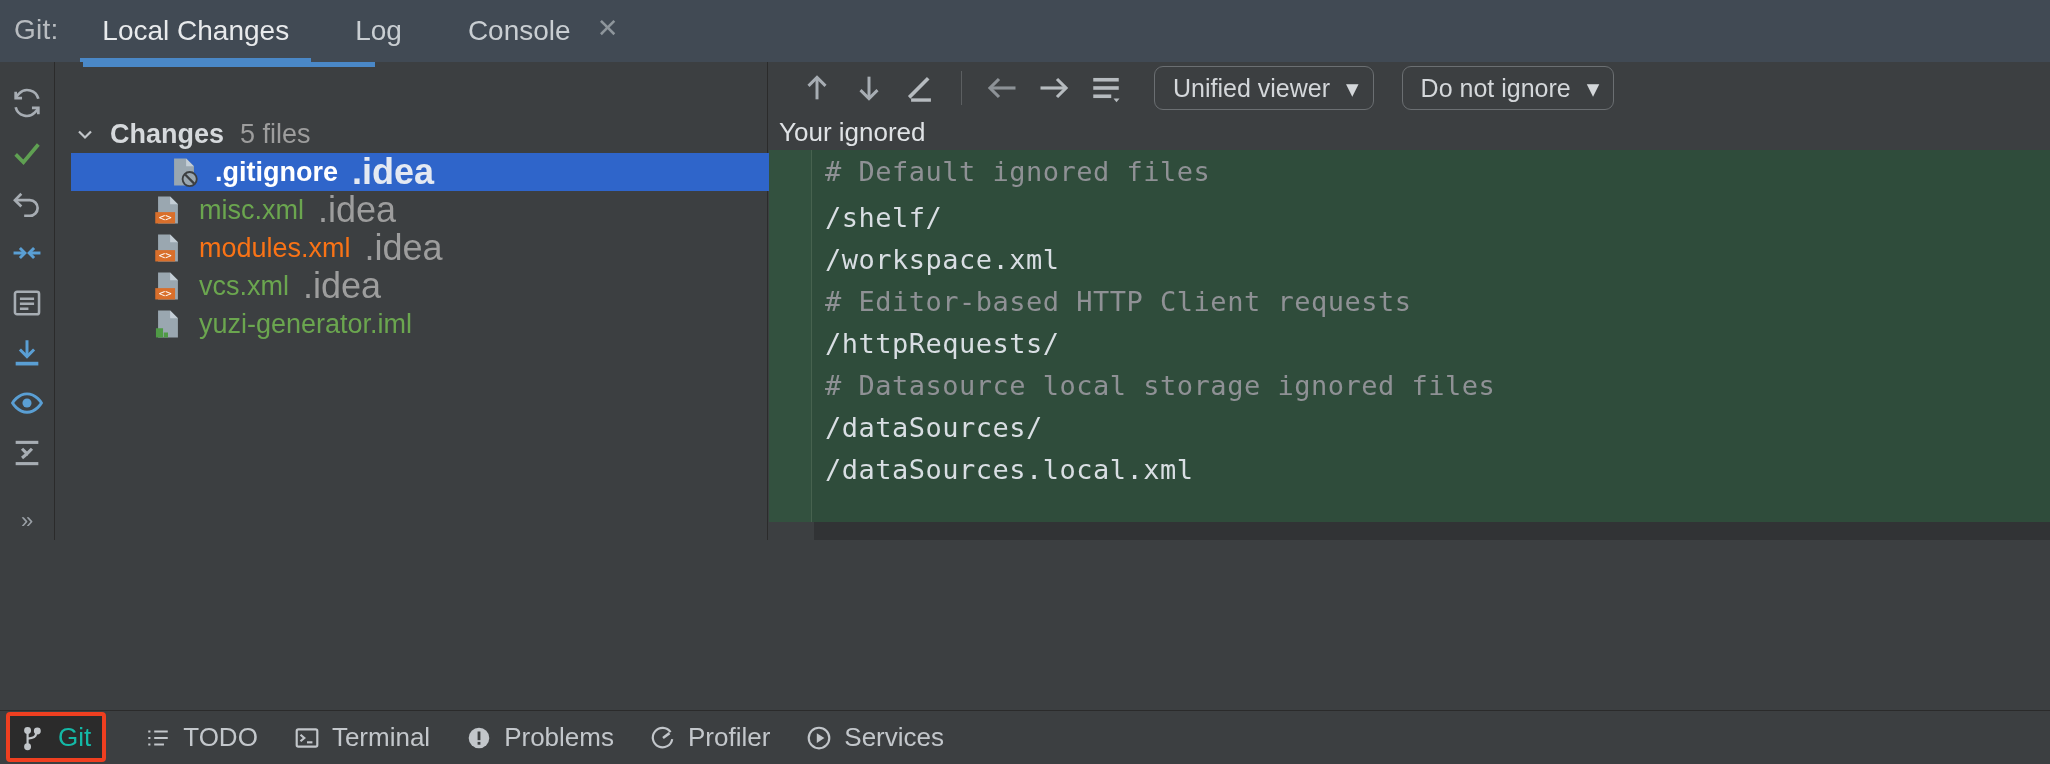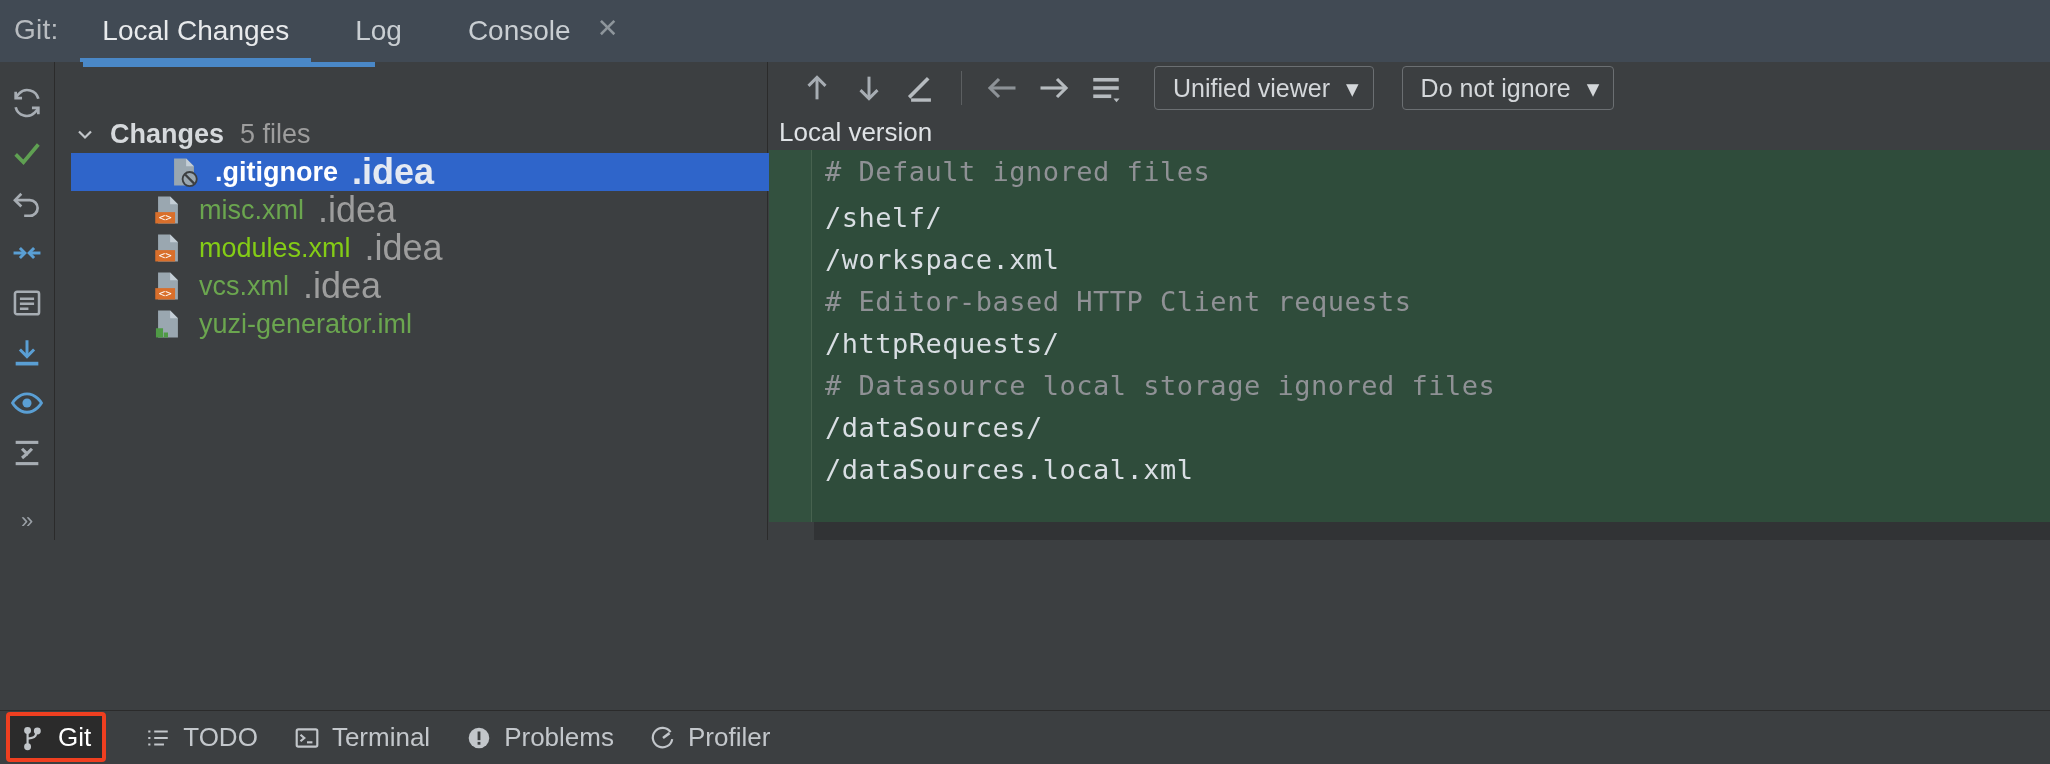--- a/index.html
+++ b/index.html
@@ -109,21 +109,21 @@
   }
   .tb-btn {
     width: 52px; height: 46px;
     display: flex; align-items: center; justify-content: center;
   }
   .tb-sep {
     width: 1px; height: 34px; background: #5c5f61; margin: 0 14px;
   }
   .combo {
     height: 44px;
-    border: 1px solid #6b6f72; border-radius: 4px;
+    border: 1px solid #6b6f72; border-radius: 9px;
     background: #3c3f41;
     display: flex; align-items: center;
     padding: 0 14px 0 18px;
     color: #d4d7da; font-size: 25px;
     white-space: nowrap;
   }
   .combo .caret { margin-left: 16px; }
 
   
   #diffpane {
@@ -189,21 +189,21 @@
     position: relative; display: flex; align-items: center;
     height: 54px; margin-left: 6px;
   }
   #sb-git-highlight {
     position: absolute; left: 0px; top: 1px;
     width: 100px; height: 50px;
     border: 4px solid #ef3f20; border-radius: 4px;
     background: #2b2b2b;
     pointer-events: none;
   }
-  #sb-git-wrap .sb-item { position: relative; z-index: 2; color: #ffffff; padding: 0 14px; border-radius: 26px; }
+  #sb-git-wrap .sb-item { position: relative; z-index: 2; color: #14b8a6; padding: 0 14px; border-radius: 26px; }
 </style>
 </head>
 <body>
 
 <div id="app">
 
   <div id="tabbar">
     <div id="tabbar-inner">
       <span class="git-label">Git:</span>
       <div class="tab active">
@@ -327,21 +327,21 @@
 
     <div class="tree-row" style="top:167px;">
       <span class="file-icon">
         <svg width="34" height="34" viewBox="0 0 24 24">
           <path d="M5 2.5h8.5L19 8v13.5H5z" fill="#9aa7b0"></path>
           <path d="M13.5 2.5V8H19z" fill="#c4ced6"></path>
           <rect x="3" y="13.5" width="14" height="8" fill="#d96f2b"></rect>
           <text x="10" y="20" font-family="DejaVu Sans Mono, monospace" font-size="7.5" fill="#ffffff" text-anchor="middle">&lt;&gt;</text>
         </svg>
       </span>
-      <span class="file-name" style="color:#84cc16;">modules.xml</span>
+      <span class="file-name" style="color:#f97316;">modules.xml</span>
       <span class="file-path">.idea</span>
     </div>
 
     <div class="tree-row" style="top:205px;">
       <span class="file-icon">
         <svg width="34" height="34" viewBox="0 0 24 24">
           <path d="M5 2.5h8.5L19 8v13.5H5z" fill="#9aa7b0"></path>
           <path d="M13.5 2.5V8H19z" fill="#c4ced6"></path>
           <rect x="3" y="13.5" width="14" height="8" fill="#d96f2b"></rect>
           <text x="10" y="20" font-family="DejaVu Sans Mono, monospace" font-size="7.5" fill="#ffffff" text-anchor="middle">&lt;&gt;</text>
@@ -423,21 +423,21 @@
     <div style="width:28px;"></div>
 
     <div class="combo">
       <span>Do not ignore</span>
       <span class="caret">▾</span>
     </div>
   </div>
 
   <div id="diffpane">
     <div id="diff-title-bar">
-      <div id="diff-title">Local version</div>
+      <div id="diff-title">Your ignored</div>
     </div>
 
     <div id="diff-body">
       <div id="diff-greenblock"></div>
       <div id="diff-gutter"></div>
 
       <div class="code-line code-comment" style="top:6px;"># Default ignored files</div>
       <div class="code-line code-path" style="top:52px;">/shelf/</div>
       <div class="code-line code-path" style="top:94px;">/workspace.xml</div>
       <div class="code-line code-comment" style="top:136px;"># Editor-based HTTP Client requests</div>
@@ -504,15 +504,24 @@
     <div class="sb-item">
       <span class="sbi">
         <svg width="26" height="26" viewBox="0 0 24 24" fill="none" stroke="#c2c6ca" stroke-width="2">
           <path d="M19 6.5A9 9 0 1 0 20.5 13"></path>
           <path d="M12 12l6-4.5" stroke-width="2.4"></path>
         </svg>
       </span>
       <span>Profiler</span>
     </div>
 
+    <div class="sb-item">
+      <span class="sbi">
+        <svg width="26" height="26" viewBox="0 0 24 24">
+          <circle cx="12" cy="12" r="9.5" fill="none" stroke="#c2c6ca" stroke-width="2"></circle>
+          <path d="M10 7.5l7 4.5-7 4.5z" fill="#c2c6ca"></path>
+        </svg>
+      </span>
+      <span>Services</span>
+    </div>
   </div>
 
 </div>
 
 </body></html>

